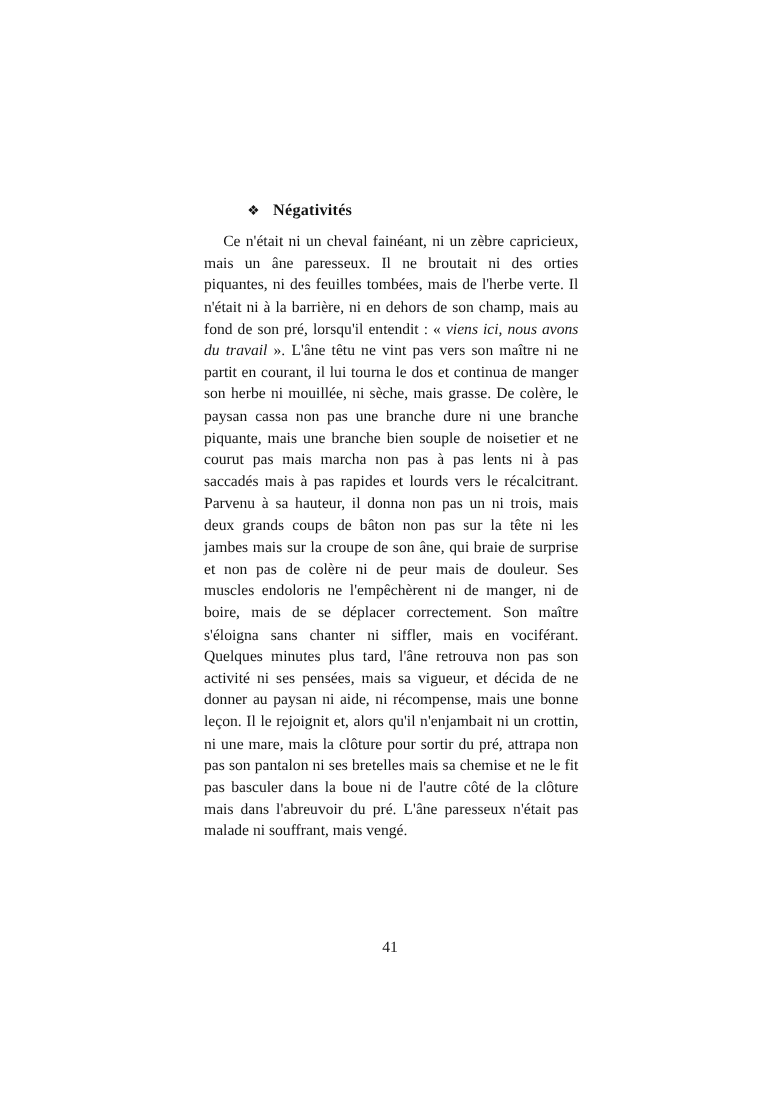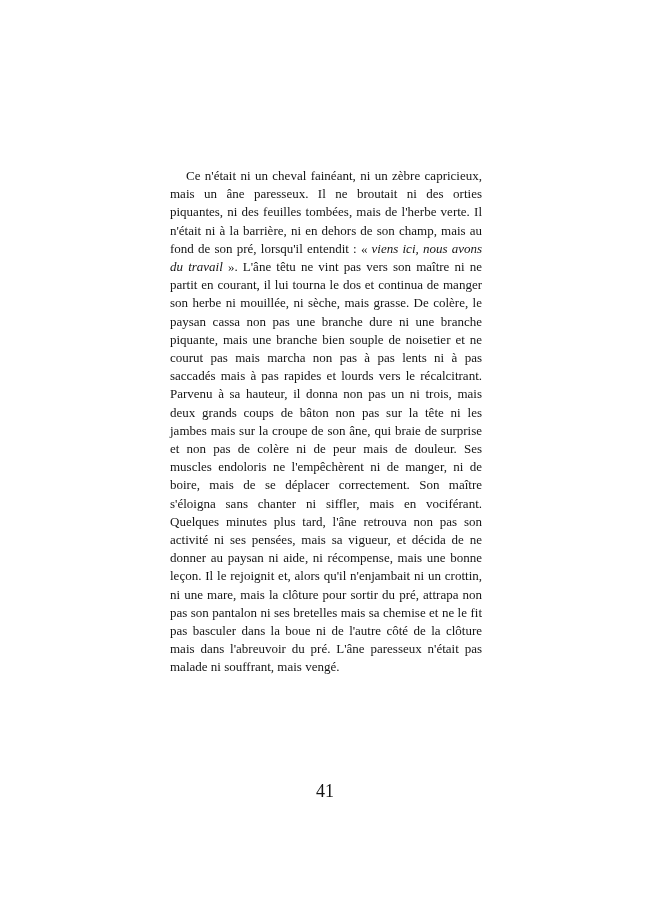--- a/index.html
+++ b/index.html
@@ -57,30 +57,33 @@
   .quote-italic {
     font-style: italic;
   }
 
   .page-number {
     position: absolute;
     top: 781px;
     left: 0;
     width: 650px;
     text-align: center;
-    font-size: 18px;
+    font-size: 13px;
   }
 </style>
 </head>
 <body>
 
 <div class="sheet">
 
   <div class="content">
 
+    <div class="heading">
+      <span class="bullet">❖</span><span class="heading-label">Négativités</span>
+    </div>
 
     <div class="body-text">
       <p><span>Ce n'était ni un cheval fainéant, ni un zèbre capricieux, mais un âne paresseux. Il ne broutait ni des orties piquantes, ni des feuilles tombées, mais de l'herbe verte. Il n'était ni à la barrière, ni en dehors de son champ, mais au fond de son pré, lorsqu'il entendit : « </span><span class="quote-italic">viens ici, nous avons du travail</span><span> ». L'âne têtu ne vint pas vers son maître ni ne partit en courant, il lui tourna le dos et continua de manger son herbe ni mouillée, ni sèche, mais grasse. De colère, le paysan cassa non pas une branche dure ni une branche piquante, mais une branche bien souple de noisetier et ne courut pas mais marcha non pas à pas lents ni à pas saccadés mais à pas rapides et lourds vers le récalcitrant. Parvenu à sa hauteur, il donna non pas un ni trois, mais deux grands coups de bâton non pas sur la tête ni les jambes mais sur la croupe de son âne, qui braie de surprise et non pas de colère ni de peur mais de douleur. Ses muscles endoloris ne l'empêchèrent ni de manger, ni de boire, mais de se déplacer correctement. Son maître s'éloigna sans chanter ni siffler, mais en vociférant. Quelques minutes plus tard, l'âne retrouva non pas son activité ni ses pensées, mais sa vigueur, et décida de ne donner au paysan ni aide, ni récompense, mais une bonne leçon. Il le rejoignit et, alors qu'il n'enjambait ni un crottin, ni une mare, mais la clôture pour sortir du pré, attrapa non pas son pantalon ni ses bretelles mais sa chemise et ne le fit pas basculer dans la boue ni de l'autre côté de la clôture mais dans l'abreuvoir du pré. L'âne paresseux n'était pas malade ni souffrant, mais vengé.</span></p>
     </div>
 
   </div>
 
   <div class="page-number">41</div>
 
 </div>

